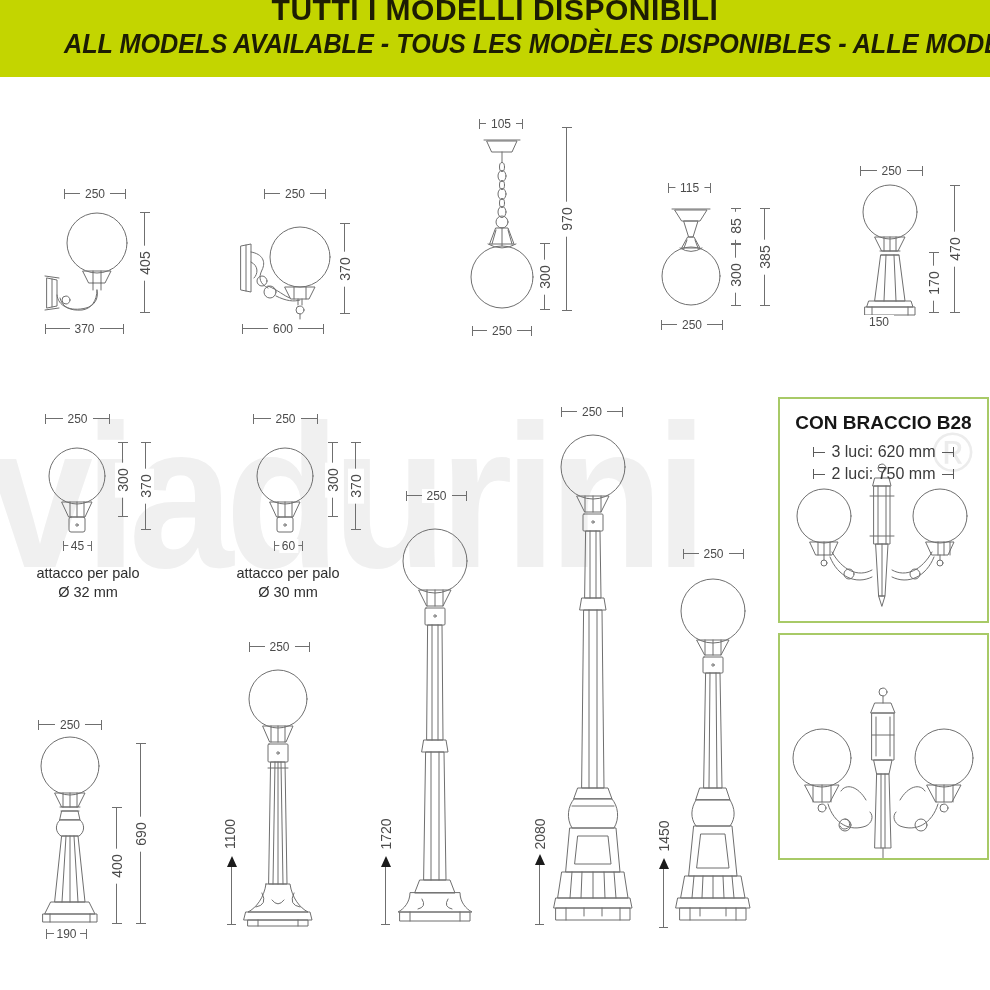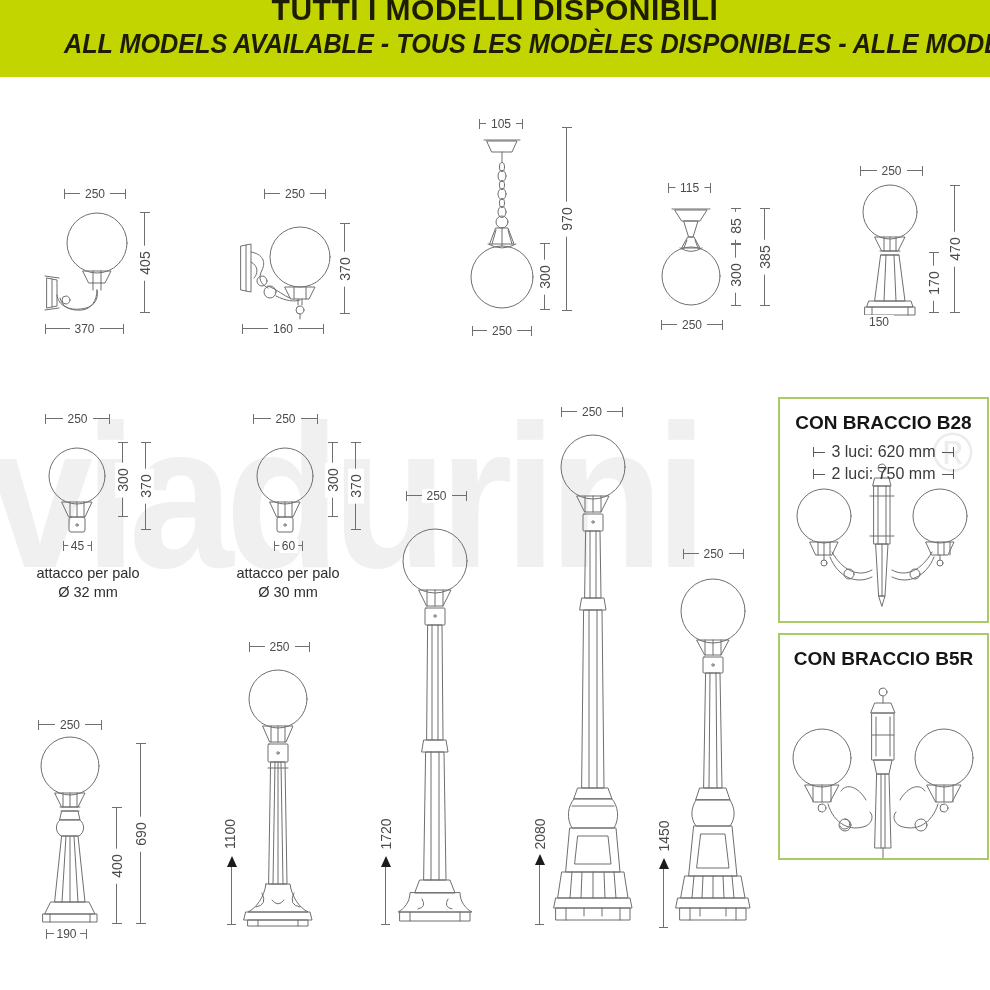--- a/index.html
+++ b/index.html
@@ -279,21 +279,21 @@
 <div class="vdim" style="left:339px;top:223px;height:91px;">
   <i class="tk t"></i>
     <i class="tk b"></i>
     <span class="vline"></span>
   <span class="n">370</span>
 </div>
 <div class="hdim" style="left:242px;top:323px;width:82px;">
   <i class="tk l"></i>
     <i class="tk r"></i>
     <span class="hline"></span>
-  <span class="n">160</span>
+  <span class="n">600</span>
 </div>
 
 <div class="hdim" style="left:479px;top:118px;width:44px;">
   <i class="tk l"></i>
     <i class="tk r"></i>
     <span class="hline"></span>
   <span class="n">105</span>
 </div>
 <div class="vdim" style="left:561px;top:127px;height:184px;">
   <i class="tk t"></i>
@@ -519,14 +519,13 @@
       <i class="tk"></i>
         <i class="ln"></i>
         <span class="tx">2 luci: 750 mm</span>
         <i class="ln"></i>
         <i class="tk"></i>
     </div>
   </div>
 </div>
 
 <div class="bbox" style="top:633px;height:227px;">
-  <div class="ttl">CON BRACCIO B5R</div>
 </div>
 
 </body></html>

